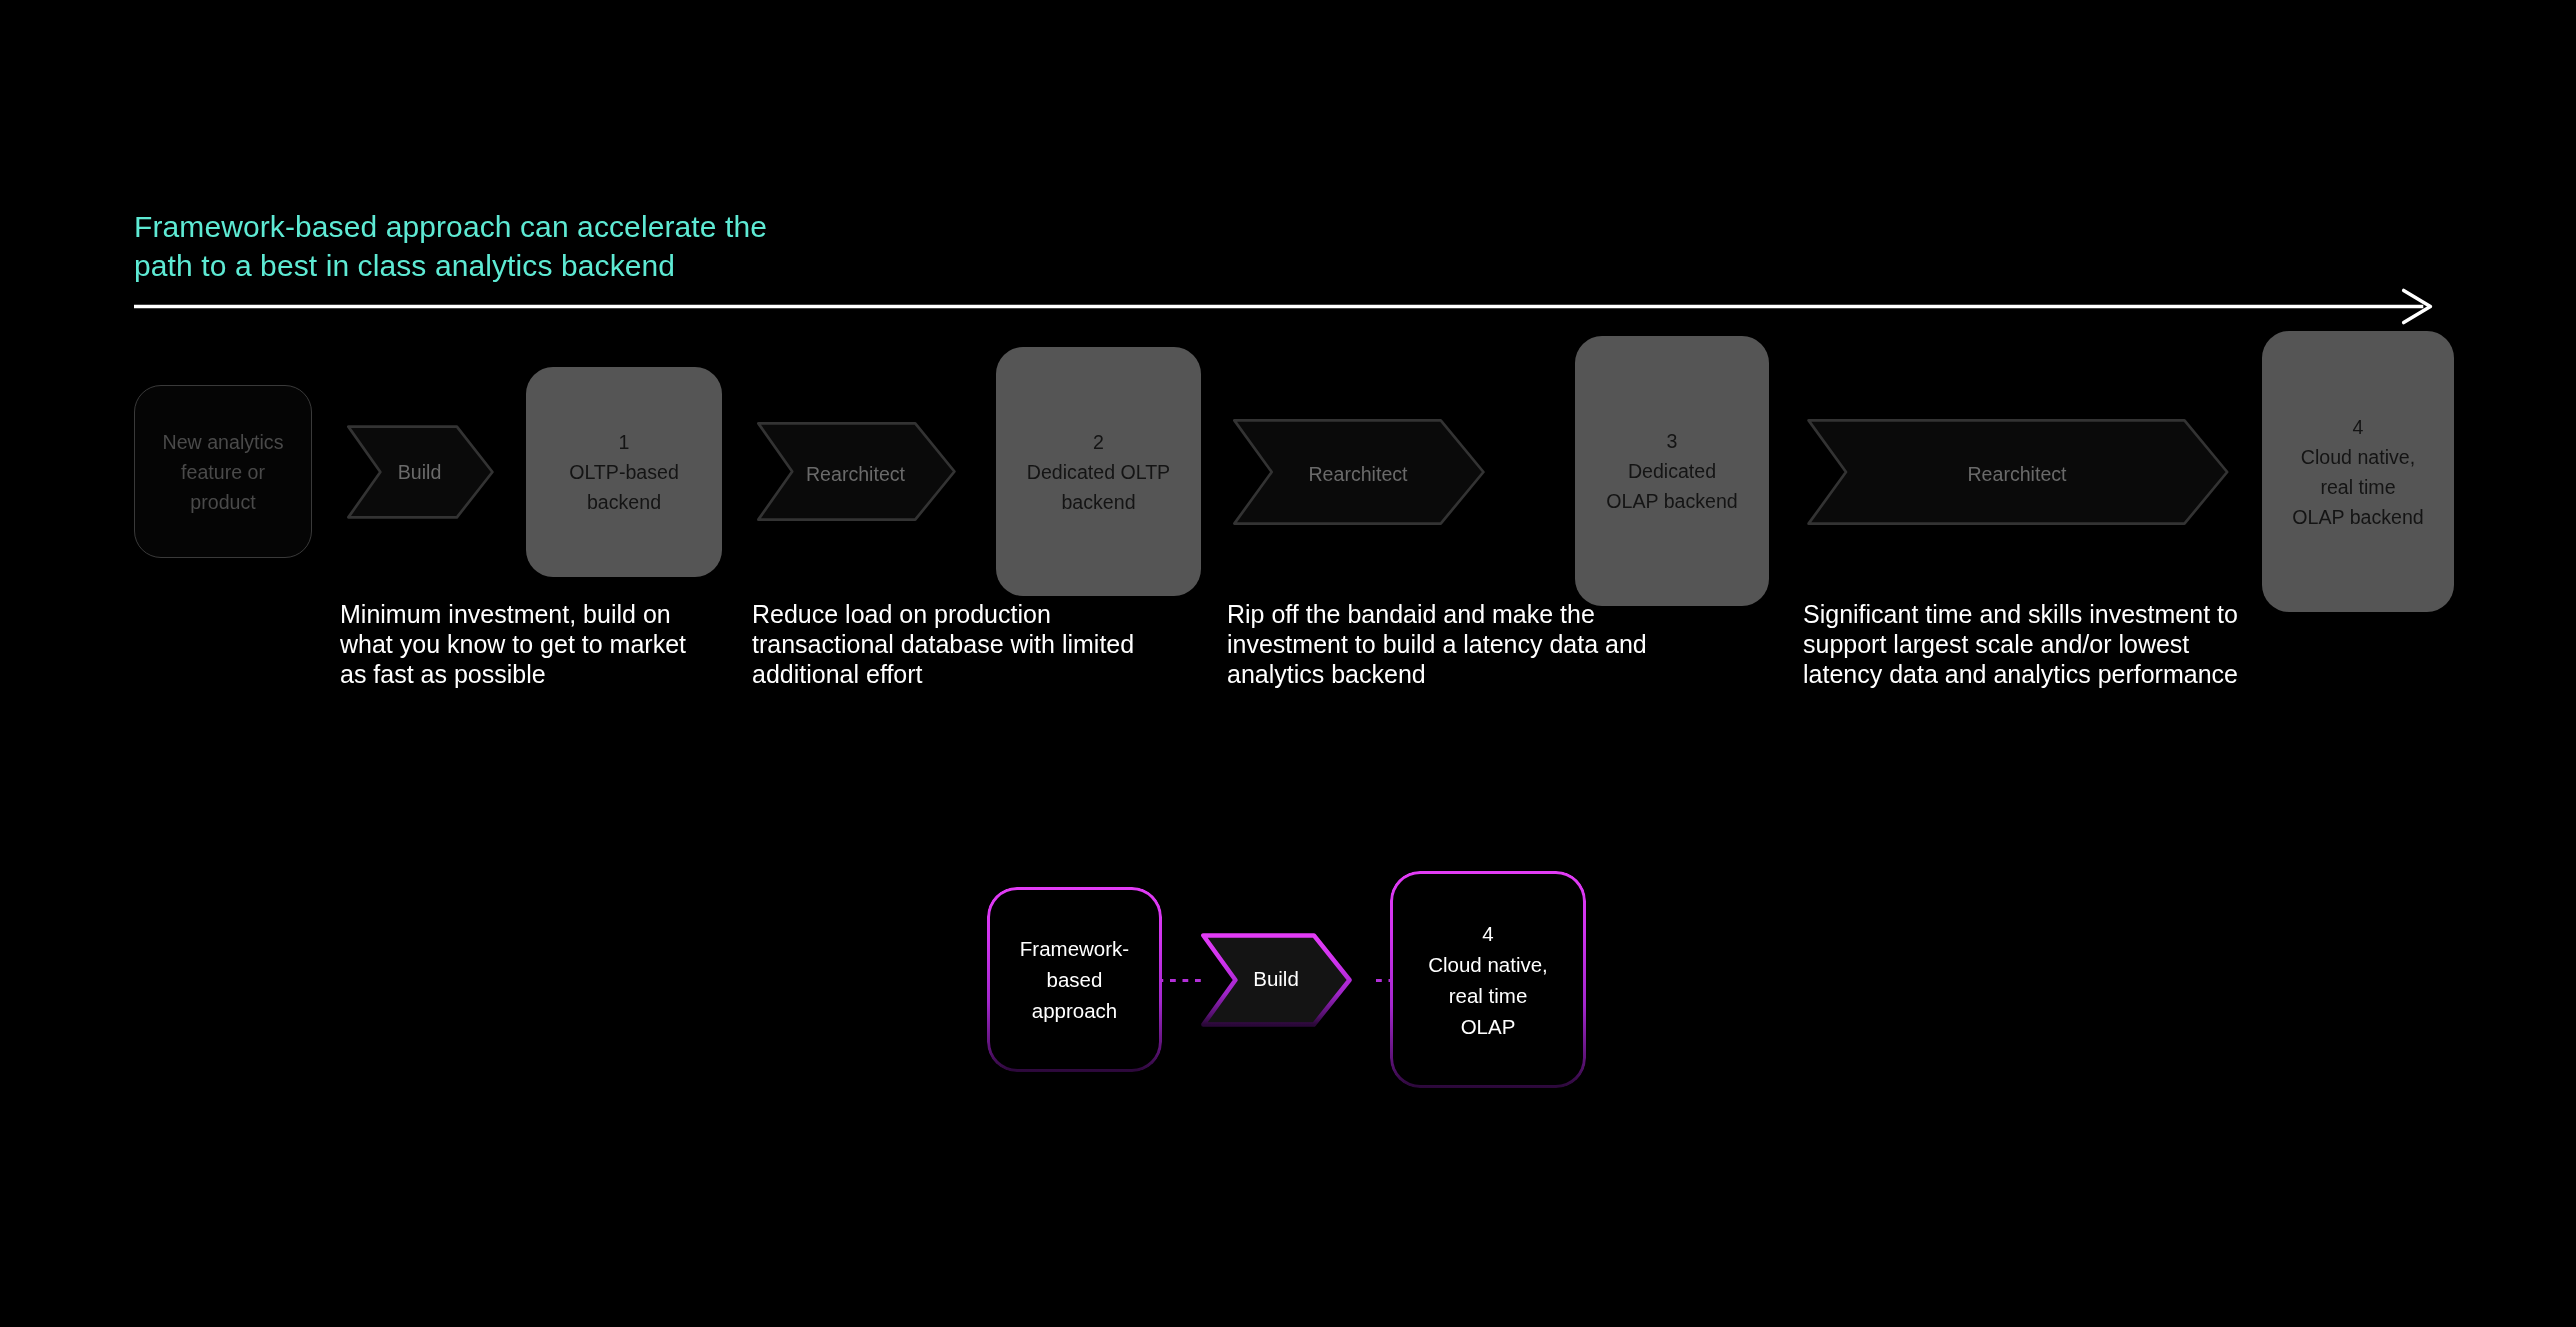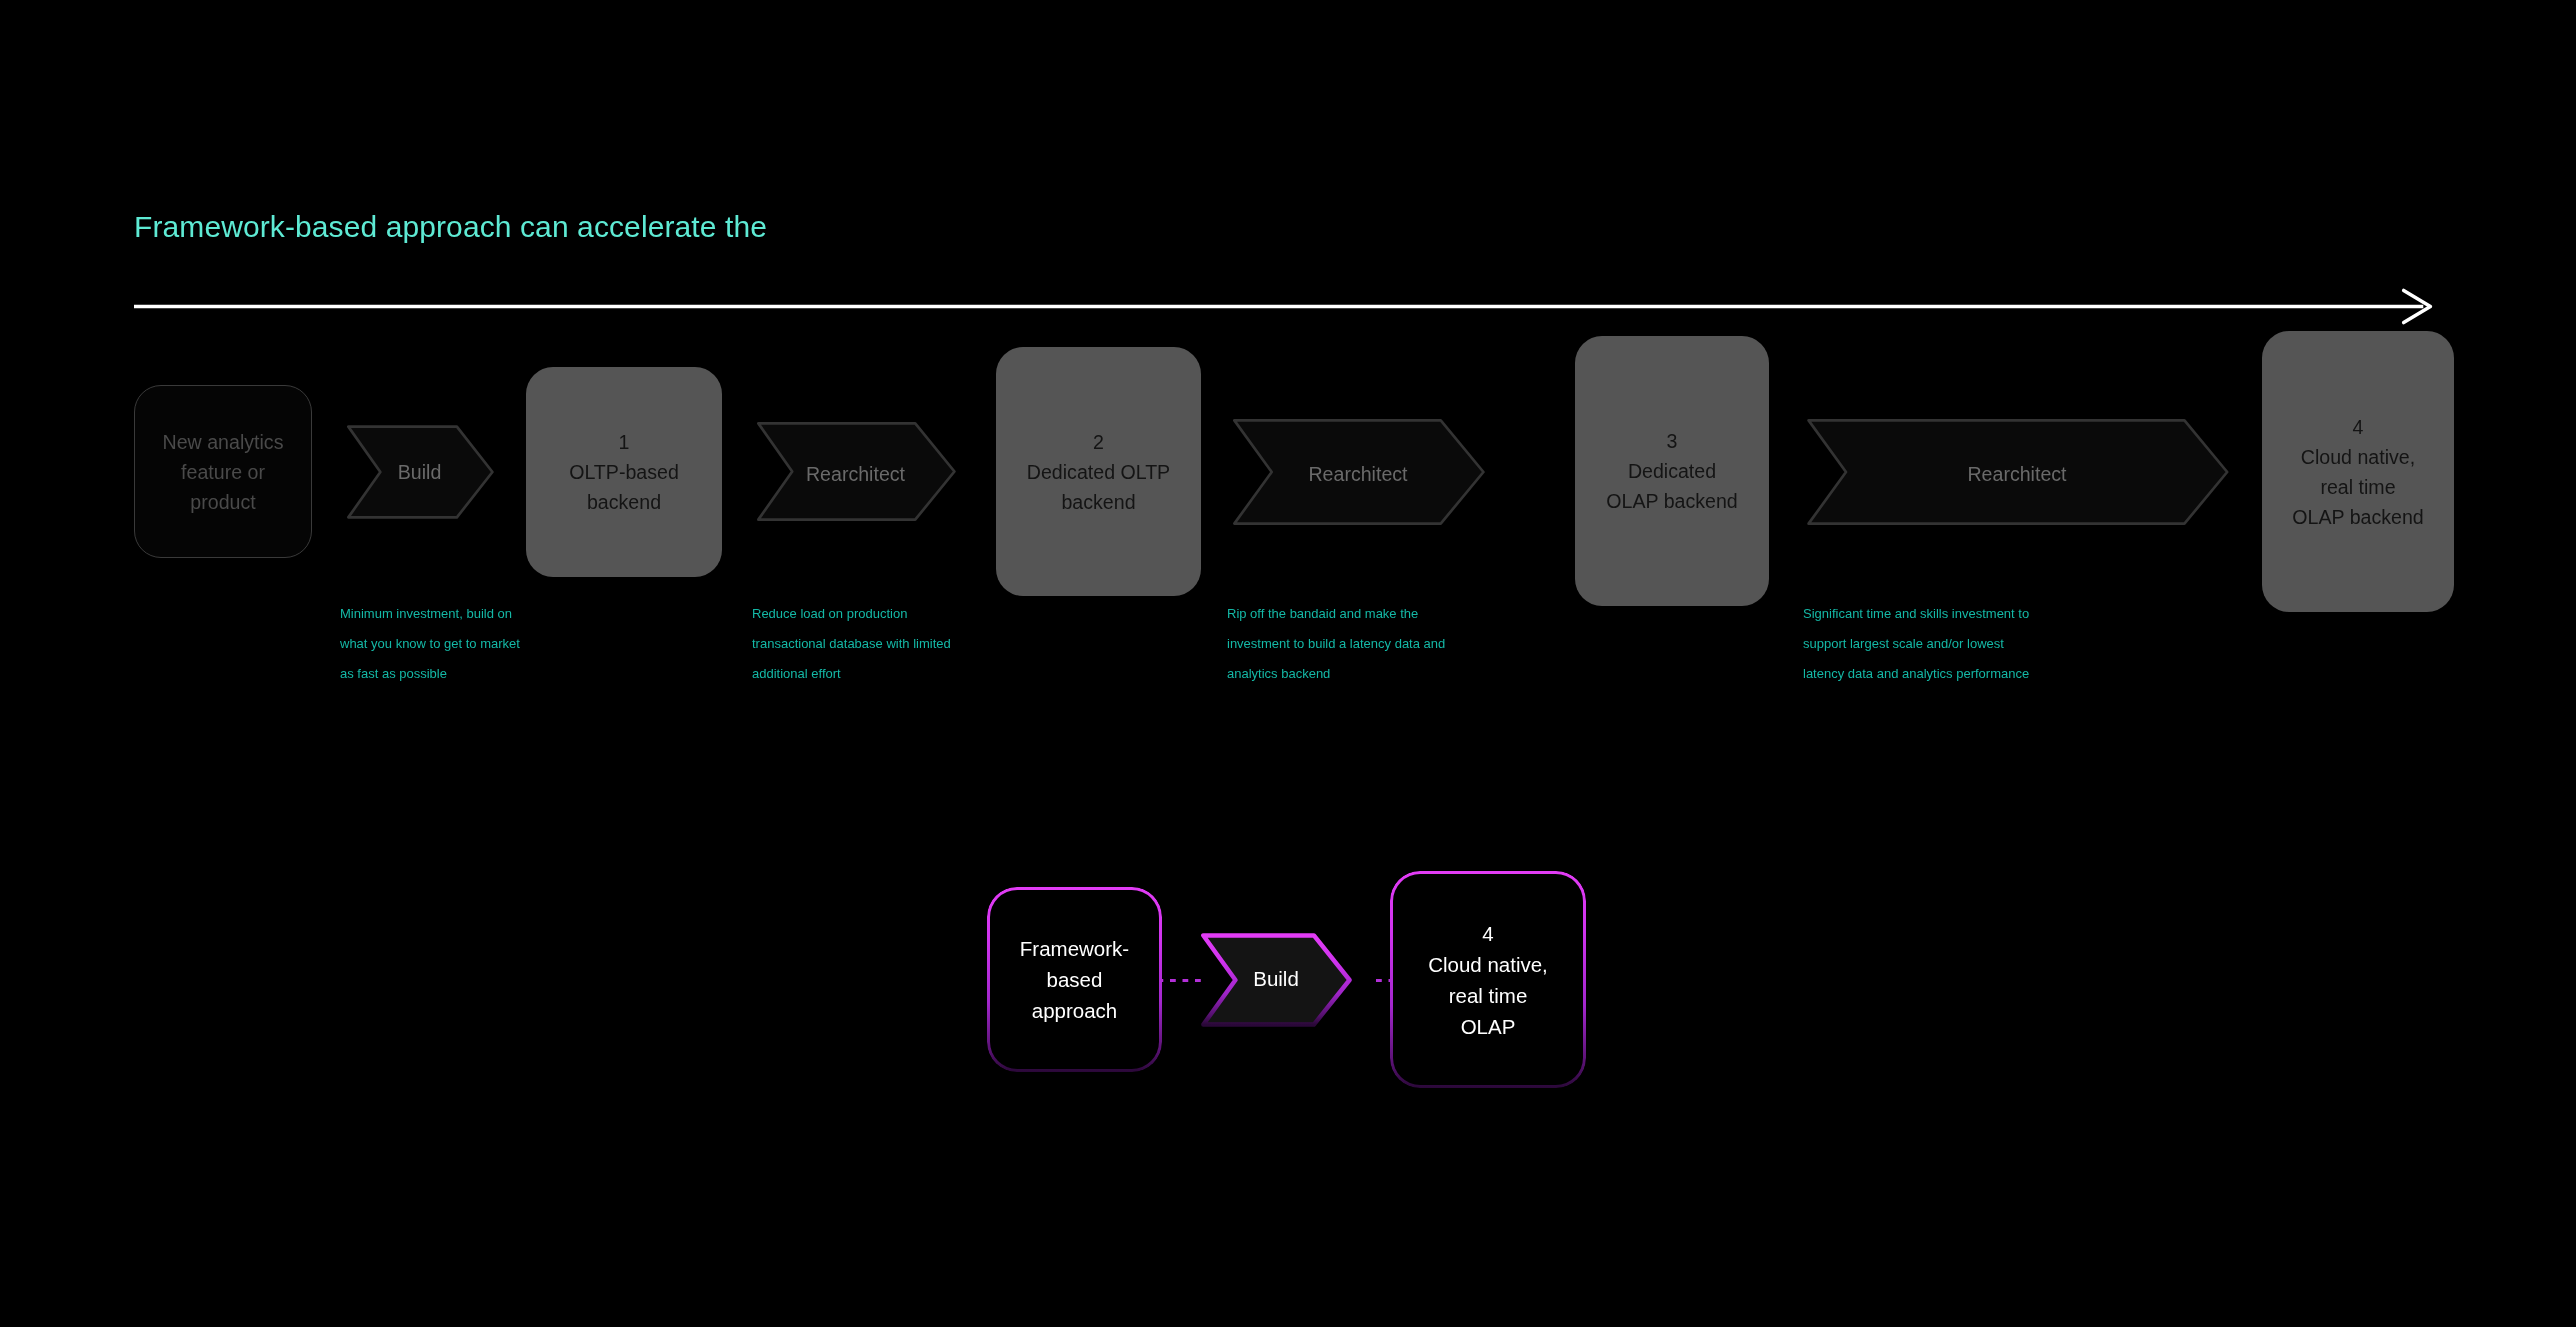--- a/index.html
+++ b/index.html
@@ -104,23 +104,23 @@
     position: absolute;
     left: 0;
     top: 599px;
     width: 2576px;
   }
   .caption {
     position: absolute;
     top: 0;
   }
   .caption .cline {
-    font-size: 13px;
+    font-size: 25px;
     line-height: 30px;
-    color: #14b8a6;
+    color: #ffffff;
     white-space: nowrap;
   }
 
   
   #framework-group {
     position: absolute;
     left: 971px;
     top: 855px;
     width: 677px;
     height: 249px;
@@ -164,20 +164,21 @@
     background-image: linear-gradient(90deg, #b32fd8 0px, #b32fd8 6.2px, transparent 6.2px, transparent 12.5px);
     background-size: 12.5px 2.7px;
     background-repeat: repeat-x;
   }
 </style>
 </head>
 <body>
 
 <div id="title-block">
   <div class="title-line">Framework-based approach can accelerate the</div>
+  <div class="title-line">path to a best in class analytics backend</div>
 </div>
 
 <div id="axis-arrow">
   <svg width="2316" height="43" viewBox="0 0 2600 48">
     <line x1="0" y1="24" x2="2570" y2="24" stroke="#ffffff" stroke-width="4"></line>
     <polyline points="2548,6 2578,24 2548,42" fill="none" stroke="#ffffff" stroke-width="4" stroke-linecap="round" stroke-linejoin="round"></polyline>
   </svg>
 </div>
 
 <div id="timeline">

